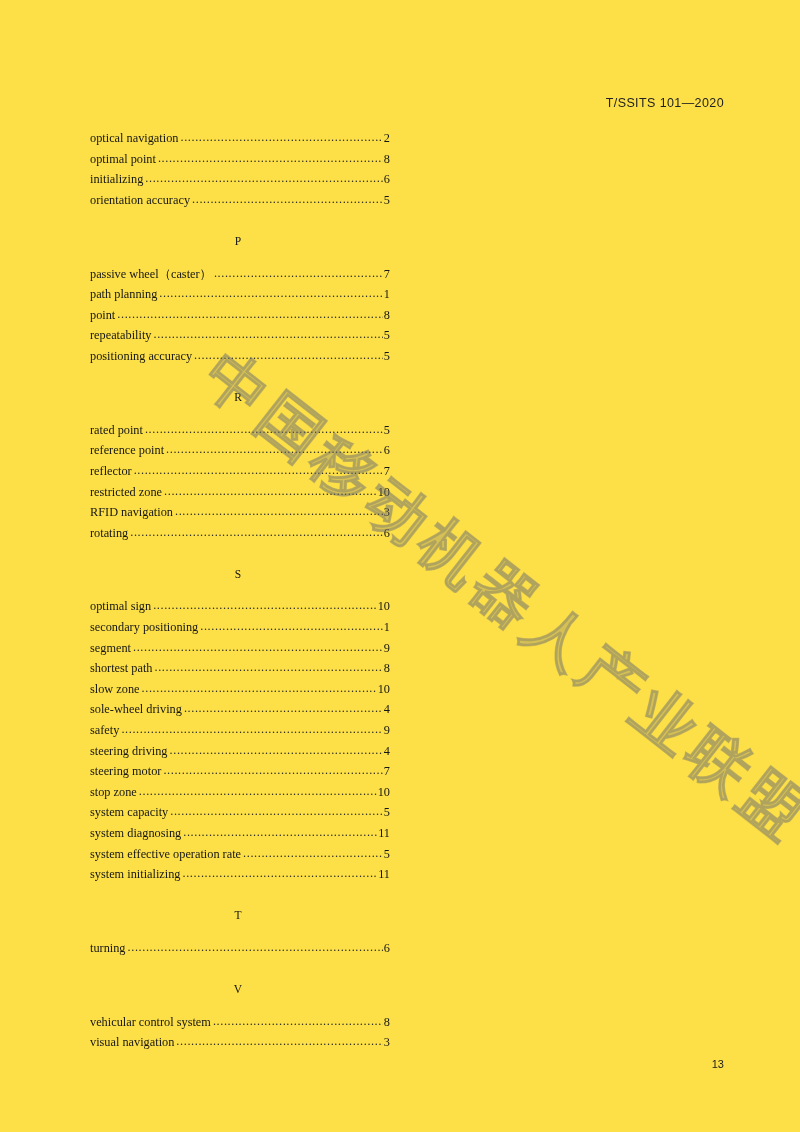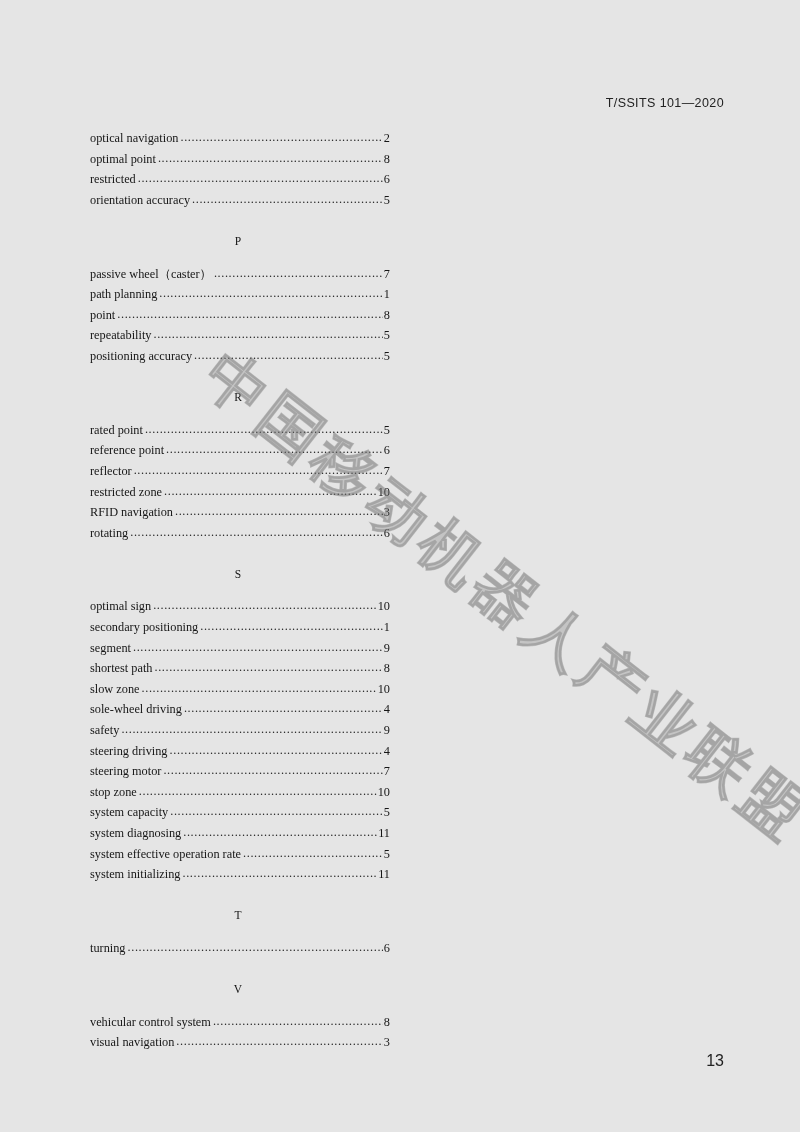--- a/index.html
+++ b/index.html
@@ -9,21 +9,21 @@
   }
   body {
     font-family: "Liberation Serif", serif;
     color: #1a1a1a;
   }
   .page {
     position: relative;
     width: 800px;
     height: 1132px;
     margin: 0 auto;
-    background: #e5e5e5;
+    background: #fde047;
     overflow: hidden;
     box-sizing: border-box;
   }
   .header {
     position: absolute;
     top: 96px;
     right: 76px;
     font-family: "Liberation Sans", sans-serif;
     font-size: 12.5px;
     letter-spacing: 0.4px;
@@ -77,21 +77,21 @@
     height: 20.6px;
   }
   .spacer-half {
     height: 12px;
   }
   .page-number {
     position: absolute;
     right: 76px;
     bottom: 62px;
     font-family: "Liberation Sans", sans-serif;
-    font-size: 16px;
+    font-size: 11px;
     color: #222;
   }
   .watermark {
     position: absolute;
     left: 196px;
     top: 360px;
     width: 440px;
     height: 420px;
     pointer-events: none;
     transform: rotate(38deg);
@@ -118,21 +118,21 @@
         <span class="term">optical navigation</span>
         <span class="leader">........................................................................................................................................................................................................</span>
         <span class="page-no">2</span>
       </div>
       <div class="entry">
         <span class="term">optimal point</span>
         <span class="leader">........................................................................................................................................................................................................</span>
         <span class="page-no">8</span>
       </div>
       <div class="entry">
-        <span class="term">restricted</span>
+        <span class="term">initializing</span>
         <span class="leader">........................................................................................................................................................................................................</span>
         <span class="page-no">6</span>
       </div>
       <div class="entry">
         <span class="term">orientation accuracy</span>
         <span class="leader">........................................................................................................................................................................................................</span>
         <span class="page-no">5</span>
       </div>
       <div class="spacer"></div>
       <div class="letter-head">P</div>

